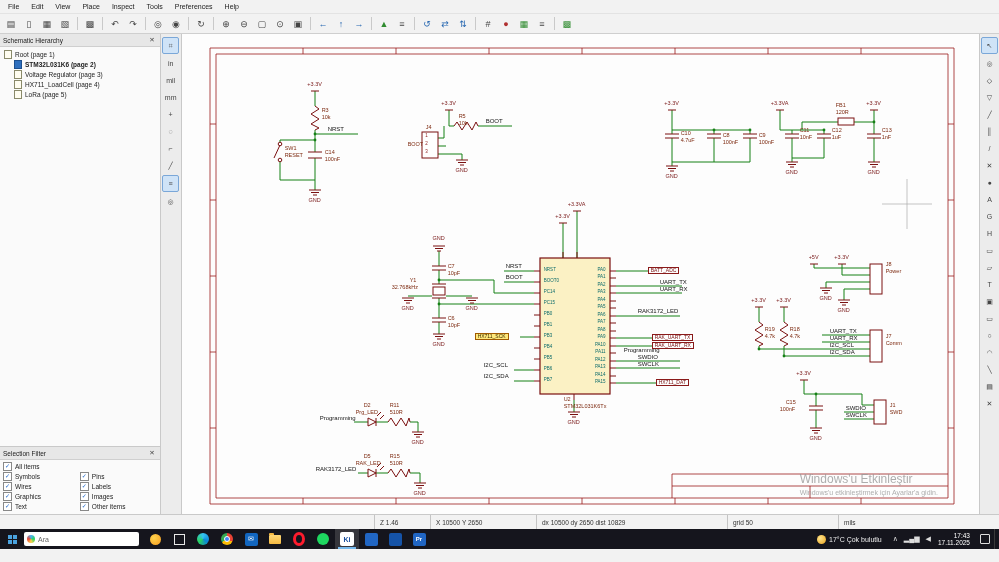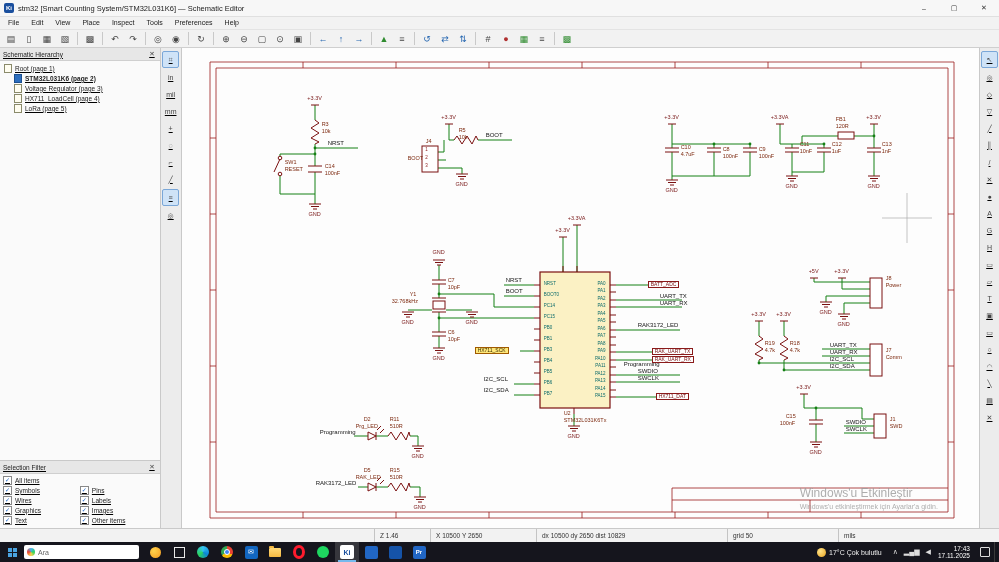--- a/index.html
+++ b/index.html
@@ -18,21 +18,21 @@
   .mitem{font-size:7px;color:#222;padding:0 6px;}
 
   
   .toolbar{height:19px;background:#f2f2f2;display:flex;align-items:center;border-bottom:1px solid #cfcfcf;padding-left:2px;}
   .tool{width:17px;height:17px;border-radius:2px;display:flex;align-items:center;justify-content:center;
     font-size:9px;color:#444;margin:0 0.5px;}
   .tool.c-b{color:#2566b0}.tool.c-g{color:#2f8b2f}.tool.c-r{color:#b03030}
   .tsep{width:1px;height:13px;background:#c9c9c9;margin:0 3px;}
 
   
-  .main{height:480px;display:flex;text-decoration:underline;}
+  .main{height:480px;display:flex;}
   .leftpanel{width:160px;background:#f0f0f0;border-right:1px solid #c9c9c9;display:flex;flex-direction:column;}
   .phead{height:12px;background:#e7e7e7;border-bottom:1px solid #cfcfcf;display:flex;align-items:center;
     font-size:6.5px;color:#222;padding:0 3px;}
   .phead .grow{flex:1}
   .pclose{font-size:6.5px;color:#444;padding:0 2px;}
   .tree{flex:1;background:#fafafa;padding-top:2px;overflow:hidden;}
   .titem{display:flex;align-items:center;height:10px;font-size:6.5px;color:#222;}
   .titem .ticon{width:6px;height:7px;border:1px solid #8a8a6a;background:#fffdf0;margin-right:3px;flex:none;}
   .titem.act{font-weight:bold;}
   .titem.act .ticon{background:#2e6fbe;border-color:#1c4f8e;}
@@ -117,27 +117,20 @@
   .clock{font-size:6.5px;line-height:7px;text-align:right;margin:0 6px 0 4px;color:#fff;}
   .notif{width:18px;height:20px;display:flex;align-items:center;justify-content:center;}
   .notifsq{width:8px;height:8px;border:1px solid #ddd;border-radius:1px;}
   .showdesk{width:4px;height:20px;border-left:1px solid #3a3a3a;}
 </style>
 </head>
 <body>
 
 <div id="window">
 
-  <div class="titlebar">
-    <div class="appicon">Ki</div>
-    <div class="title">stm32 [Smart Counting System/STM32L031K6] — Schematic Editor</div>
-    <div class="winbtn">–</div>
-    <div class="winbtn">▢</div>
-    <div class="winbtn">✕</div>
-  </div>
 
   <div class="menubar" id="menubar">
       <span class="mitem">File</span>
       <span class="mitem">Edit</span>
       <span class="mitem">View</span>
       <span class="mitem">Place</span>
       <span class="mitem">Inspect</span>
       <span class="mitem">Tools</span>
       <span class="mitem">Preferences</span>
       <span class="mitem">Help</span>

